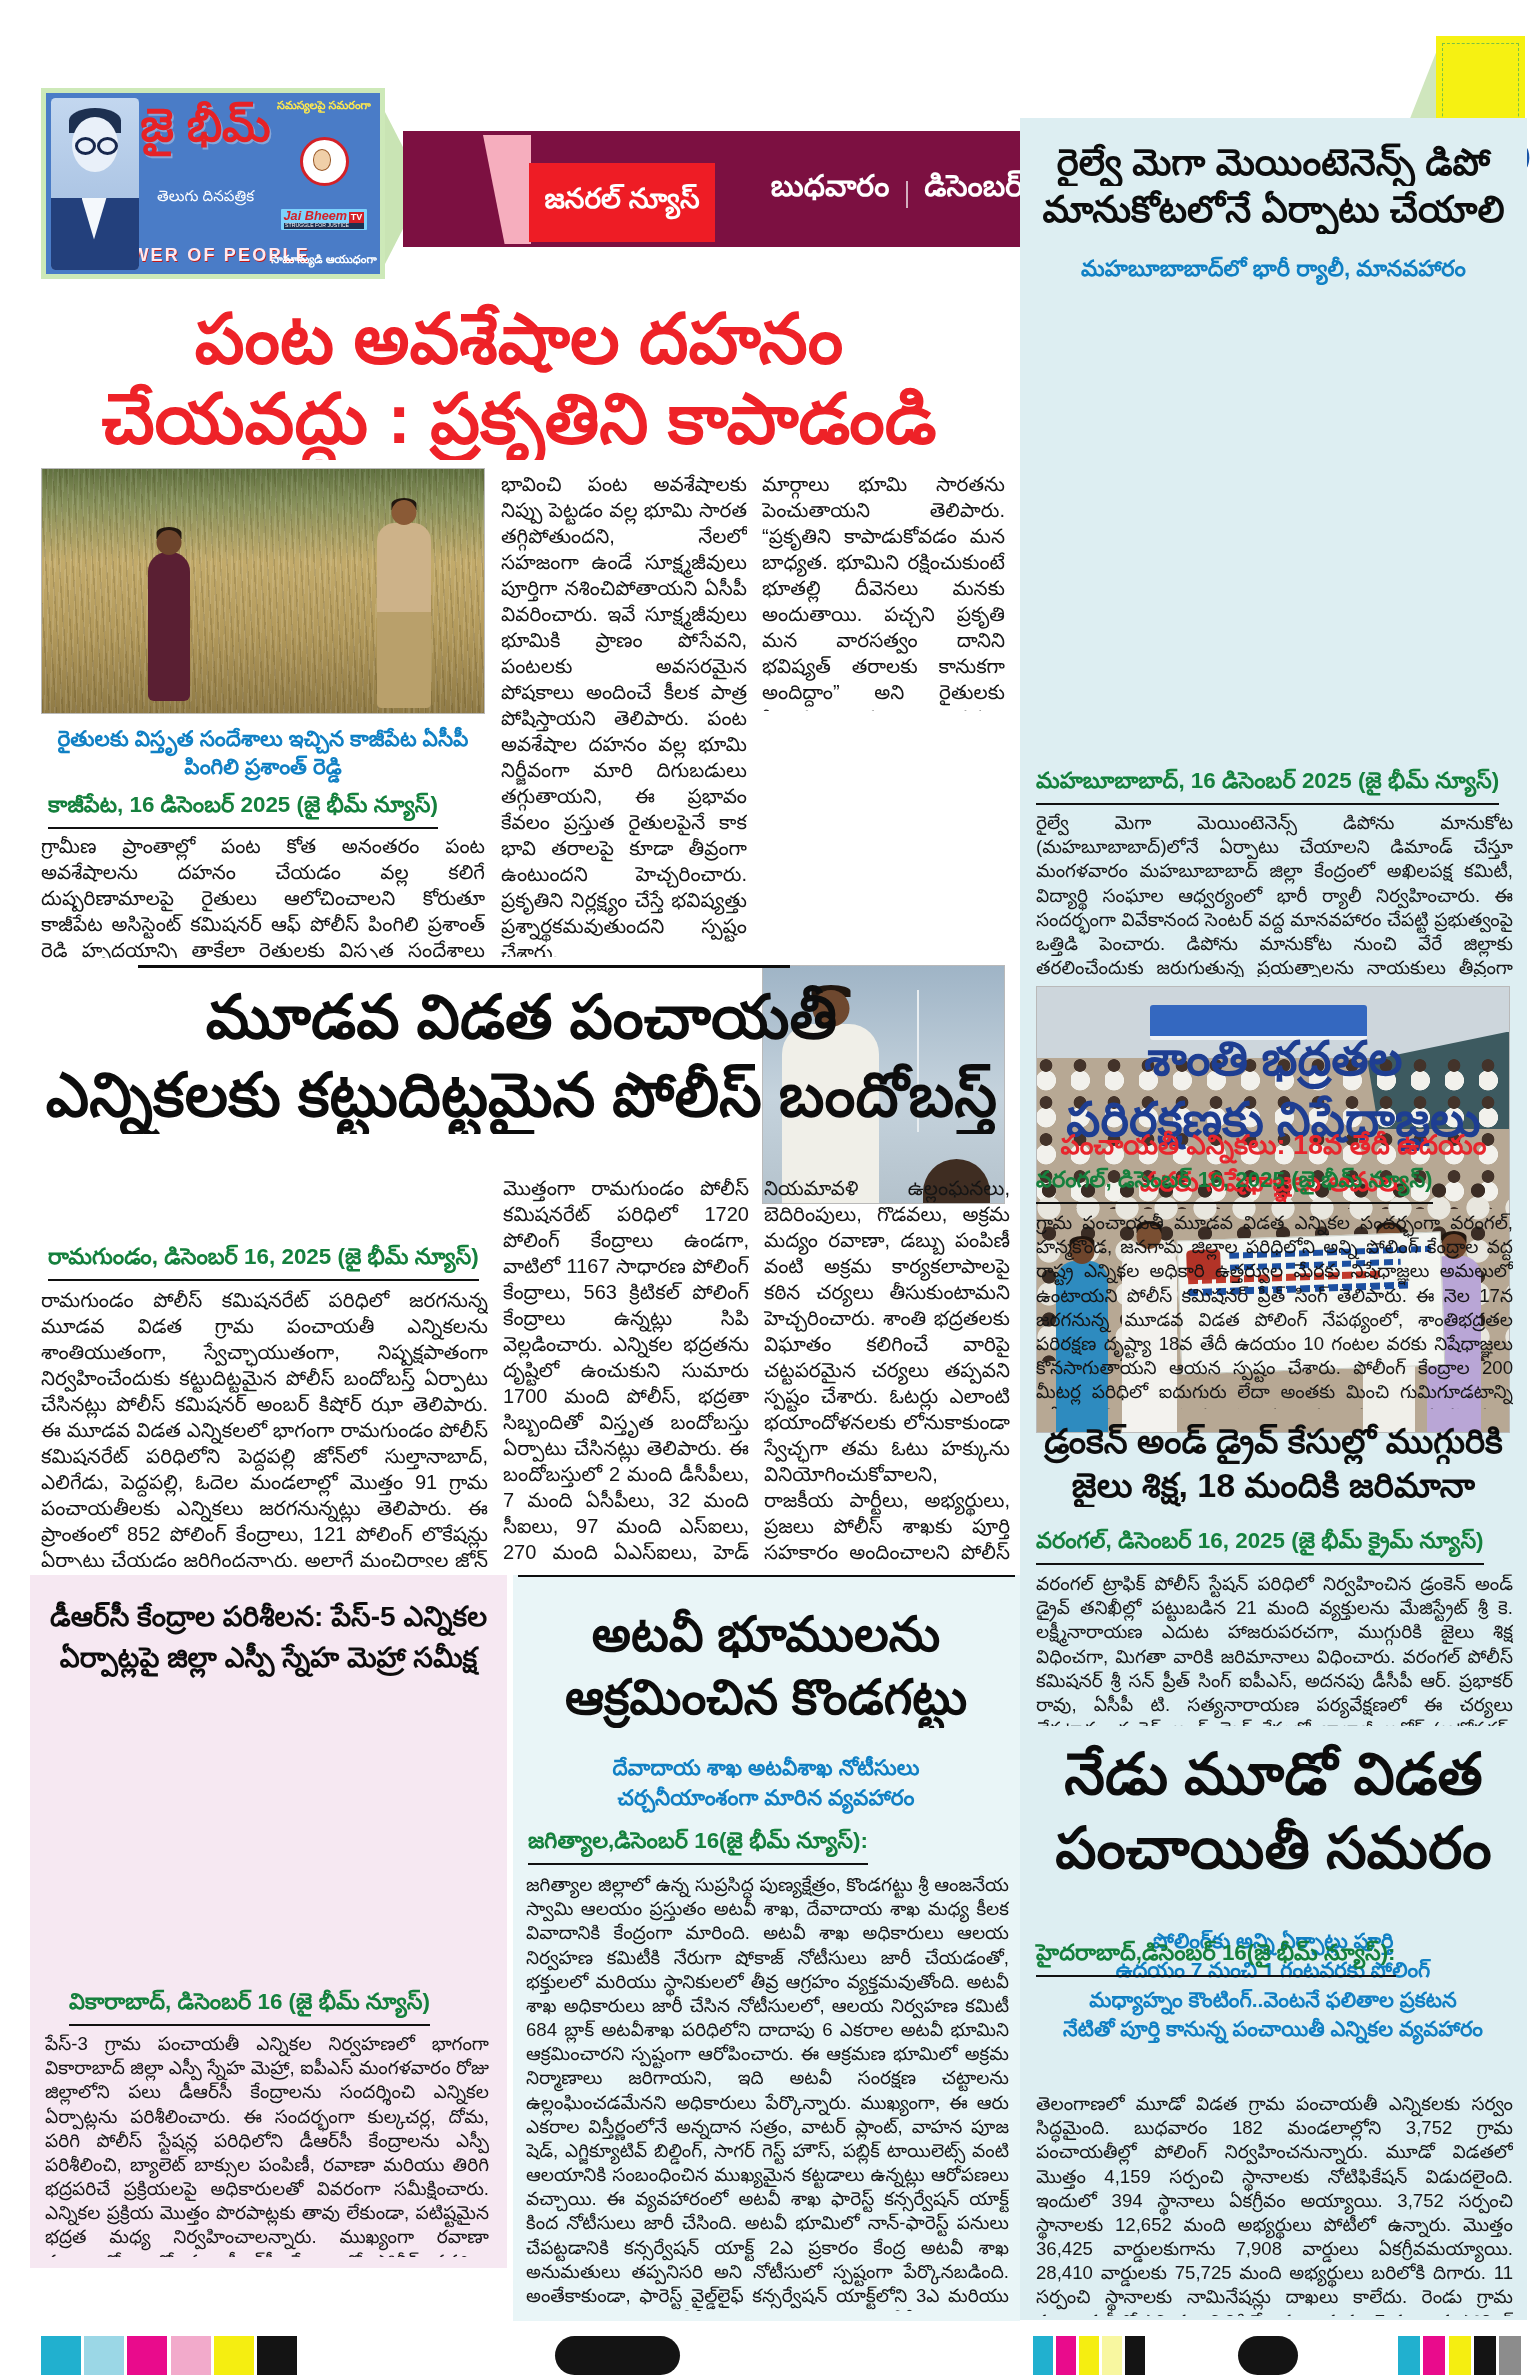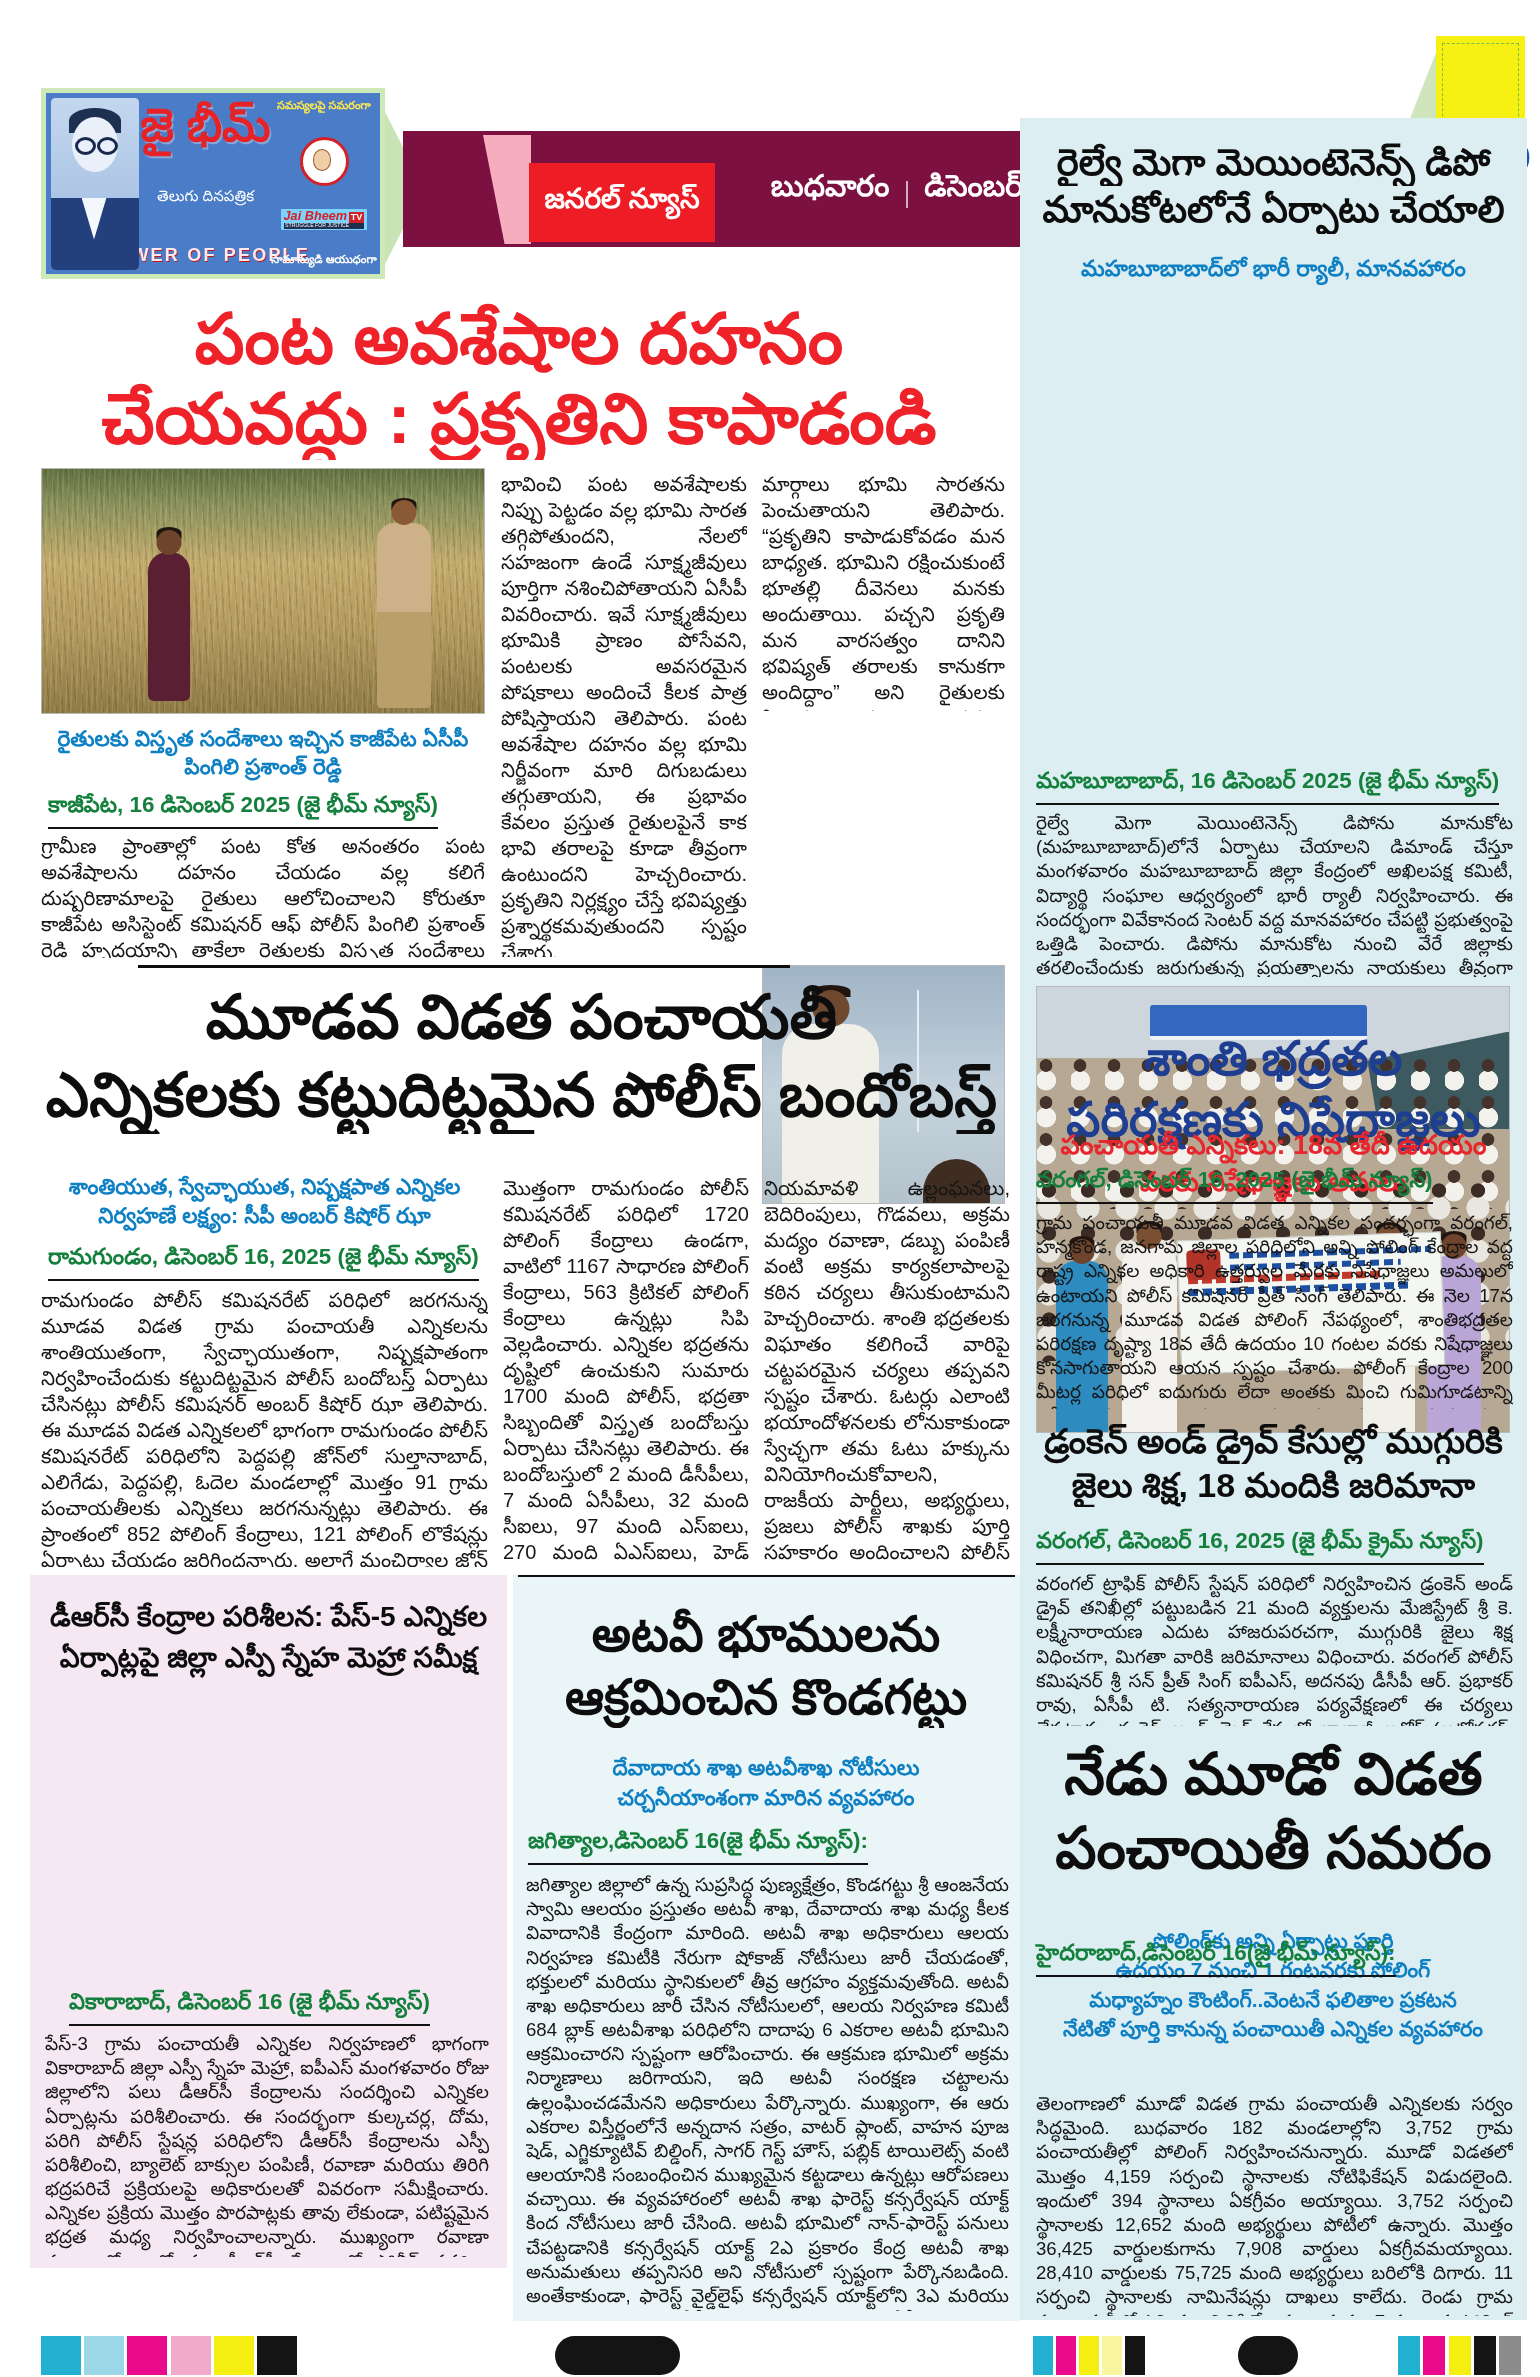--- a/index.html
+++ b/index.html
@@ -184,21 +184,20 @@
     </div>
     <div class="fig" style="right:6%;bottom:-7.5px;width:67px;height:52px;background:#3f2d22;border-radius:34px 34px 0 0;"></div>
   </div>
 
   <div class="abs rule" style="left:138px;top:965px;width:652px;height:3px;"></div>
 
   <div class="abs hl-black" style="left:30px;top:978px;width:983px;font-size:61px;">
     <div class="hl-line">మూడవ విడత పంచాయతీ</div>
     <div class="hl-line">ఎన్నికలకు కట్టుదిట్టమైన పోలీస్ బందోబస్త్</div>
   </div>
-  <div class="abs subhead-blue" style="left:41px;top:1172px;width:447px;font-size:21.6px;line-height:1.35;">శాంతియుత, స్వేచ్ఛాయుత, నిష్పక్షపాత ఎన్నికల నిర్వహణే లక్ష్యం: సీపీ అంబర్ కిషోర్ ఝా</div>
   <div class="abs dateline" style="left:48px;top:1244px;width:440px;">
     <span class="u">రామగుండం, డిసెంబర్ 16, 2025 (జై భీమ్ న్యూస్)</span>
   </div>
   <div class="abs body-txt" style="left:41px;top:1287px;width:447px;height:280px;">రామగుండం పోలీస్ కమిషనరేట్ పరిధిలో జరగనున్న మూడవ విడత గ్రామ పంచాయతీ ఎన్నికలను శాంతియుతంగా, స్వేచ్ఛాయుతంగా, నిష్పక్షపాతంగా నిర్వహించేందుకు కట్టుదిట్టమైన పోలీస్ బందోబస్త్ ఏర్పాటు చేసినట్లు పోలీస్ కమిషనర్ అంబర్ కిషోర్ ఝా తెలిపారు. ఈ మూడవ విడత ఎన్నికలలో భాగంగా రామగుండం పోలీస్ కమిషనరేట్ పరిధిలోని పెద్దపల్లి జోన్‌లో సుల్తానాబాద్, ఎలిగేడు, పెద్దపల్లి, ఓదెల మండలాల్లో మొత్తం 91 గ్రామ పంచాయతీలకు ఎన్నికలు జరగనున్నట్లు తెలిపారు. ఈ ప్రాంతంలో 852 పోలింగ్ కేంద్రాలు, 121 పోలింగ్ లొకేషన్లు ఏర్పాటు చేయడం జరిగిందన్నారు. అలాగే మంచిర్యాల జోన్ పరిధిలో భీమారం, చెన్నూర్, జైపూర్, కోటపల్లి, మందమర్రి మండలాల్లో 102 గ్రామ పంచాయతీలు ఉండగా, 868 పోలింగ్ కేంద్రాలు, 128 పోలింగ్ లొకేషన్లలో పోలింగ్ నిర్వహించనున్నట్లు వివరించారు.</div>
   <div class="abs body-txt" style="left:503px;top:1175px;width:246px;height:392px;">మొత్తంగా రామగుండం పోలీస్ కమిషనరేట్ పరిధిలో 1720 పోలింగ్ కేంద్రాలు ఉండగా, వాటిలో 1167 సాధారణ పోలింగ్ కేంద్రాలు, 563 క్రిటికల్ పోలింగ్ కేంద్రాలు ఉన్నట్లు సిపి వెల్లడించారు. ఎన్నికల భద్రతను దృష్టిలో ఉంచుకుని సుమారు 1700 మంది పోలీస్, భద్రతా సిబ్బందితో విస్తృత బందోబస్తు ఏర్పాటు చేసినట్లు తెలిపారు. ఈ బందోబస్తులో 2 మంది డీసీపీలు, 7 మంది ఏసీపీలు, 32 మంది సీఐలు, 97 మంది ఎస్ఐలు, 270 మంది ఏఎస్ఐలు, హెడ్ కానిస్టేబుళ్లు, 520 మంది కానిస్టేబుళ్లు, 240 మంది హోం గార్డులు, 190 మంది ఆర్మ్డ్ సిబ్బంది, 54 క్యూఆర్టీ టీమ్స్, 57 రూట్ మొబైల్ పార్టీలు మరియు ఇతర విభాగాలకు చెందిన సిబ్బంది పాల్గొంటున్నట్లు తెలిపారు. అత్యంత సున్నితమైన (క్రిటికల్) పోలింగ్ కేంద్రాల్లో ప్రత్యేక బందోబస్తు ఏర్పాటుతో పాటు స్ట్రైకింగ్ ఫోర్స్, స్పెషల్ స్ట్రైకింగ్ టీమ్స్, క్విక్ రెస్పాన్స్ టీమ్స్‌ను సిద్ధంగా ఉంచినట్లు తెలిపారు. ఓటింగ్, కౌంటింగ్ ప్రక్రియల సమయంలో పరిస్థితులను నిరంతరం పర్యవేక్షించేందుకు నిఘా ఏర్పాటు చేయడం జరిగిందన్నారు. ఎన్నికల</div>
   <div class="abs body-txt" style="left:764px;top:1175px;width:246px;height:392px;">నియమావళి ఉల్లంఘనలు, బెదిరింపులు, గొడవలు, అక్రమ మద్యం రవాణా, డబ్బు పంపిణీ వంటి అక్రమ కార్యకలాపాలపై కఠిన చర్యలు తీసుకుంటామని హెచ్చరించారు. శాంతి భద్రతలకు విఘాతం కలిగించే వారిపై చట్టపరమైన చర్యలు తప్పవని స్పష్టం చేశారు. ఓటర్లు ఎలాంటి భయాందోళనలకు లోనుకాకుండా స్వేచ్ఛగా తమ ఓటు హక్కును వినియోగించుకోవాలని, రాజకీయ పార్టీలు, అభ్యర్థులు, ప్రజలు పోలీస్ శాఖకు పూర్తి సహకారం అందించాలని పోలీస్ కమిషనర్ అంబర్ కిషోర్ ఝా విజ్ఞప్తి చేశారు.</div>
 
   <div class="abs photo" style="left:650px;top:1346px;width:360px;height:203px;background:#d9d5d0;">
     <div class="flag-ind">
         <div class="chakra"></div>

